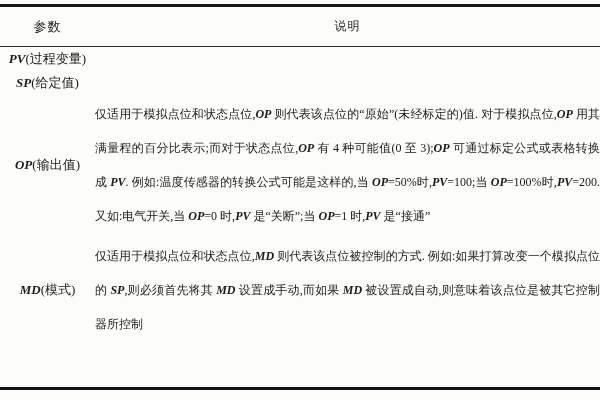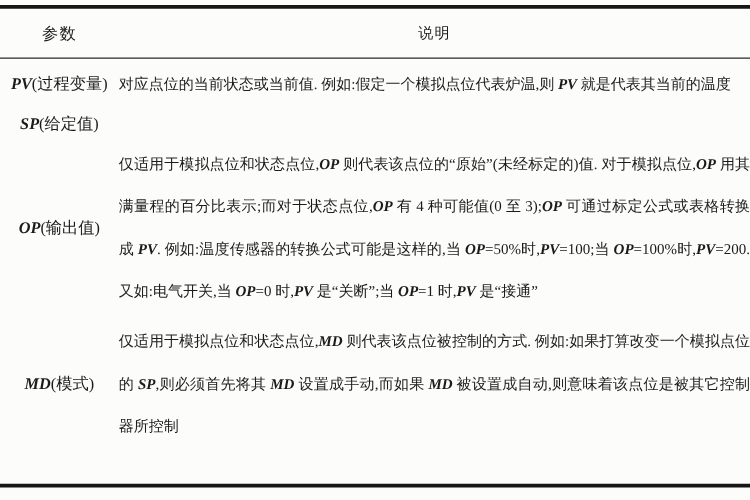--- a/index.html
+++ b/index.html
@@ -78,21 +78,20 @@
 <div class="page">
   <div class="scan-table">
 
     <div class="thead">
       <div class="cell param">参数</div>
       <div class="cell desc" style="text-align:center; line-height:normal;">说明</div>
     </div>
 
     <div class="row">
       <div class="cell param"><i>PV</i>(过程变量)</div>
-      <div class="cell desc">对应点位的当前状态或当前值. 例如:假定一个模拟点位代表炉温,则 <i>PV</i> 就是代表其当前的温度</div>
     </div>
 
     <div class="row">
       <div class="cell param"><i>SP</i>(给定值)</div>
     </div>
 
     <div class="row">
       <div class="cell param"><i>OP</i>(输出值)</div>
       <div class="cell desc">仅适用于模拟点位和状态点位,<i>OP</i> 则代表该点位的“原始”(未经标定的)值. 对于模拟点位,<i>OP</i> 用其满量程的百分比表示;而对于状态点位,<i>OP</i> 有 4 种可能值(0 至 3);<i>OP</i> 可通过标定公式或表格转换成 <i>PV</i>. 例如:温度传感器的转换公式可能是这样的,当 <i>OP</i>=50%时,<i>PV</i>=100;当 <i>OP</i>=100%时,<i>PV</i>=200. 又如:电气开关,当 <i>OP</i>=0 时,<i>PV</i> 是“关断”;当 <i>OP</i>=1 时,<i>PV</i> 是“接通”</div>
     </div>

